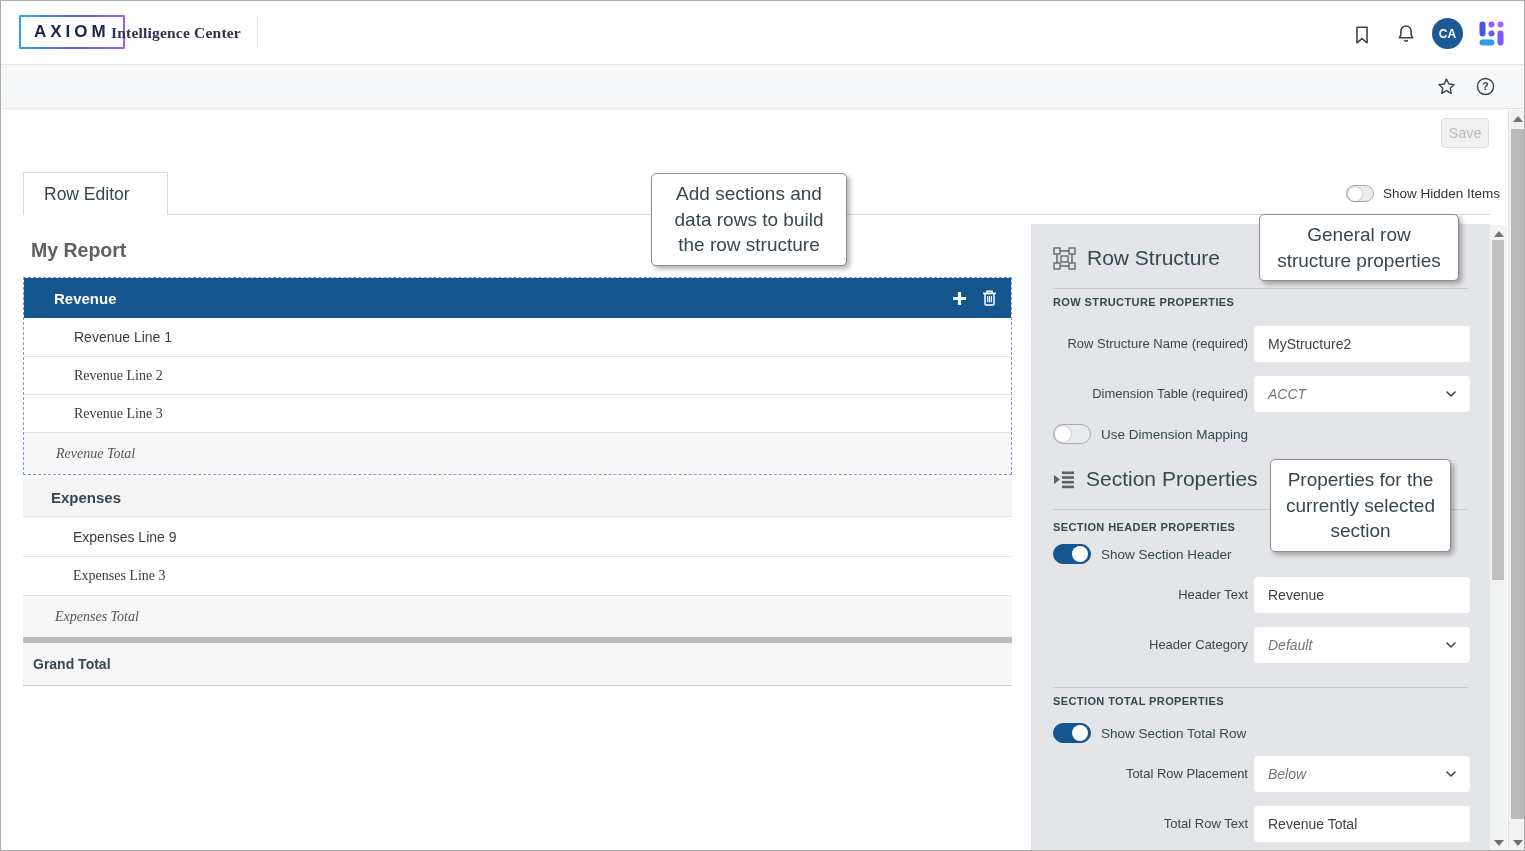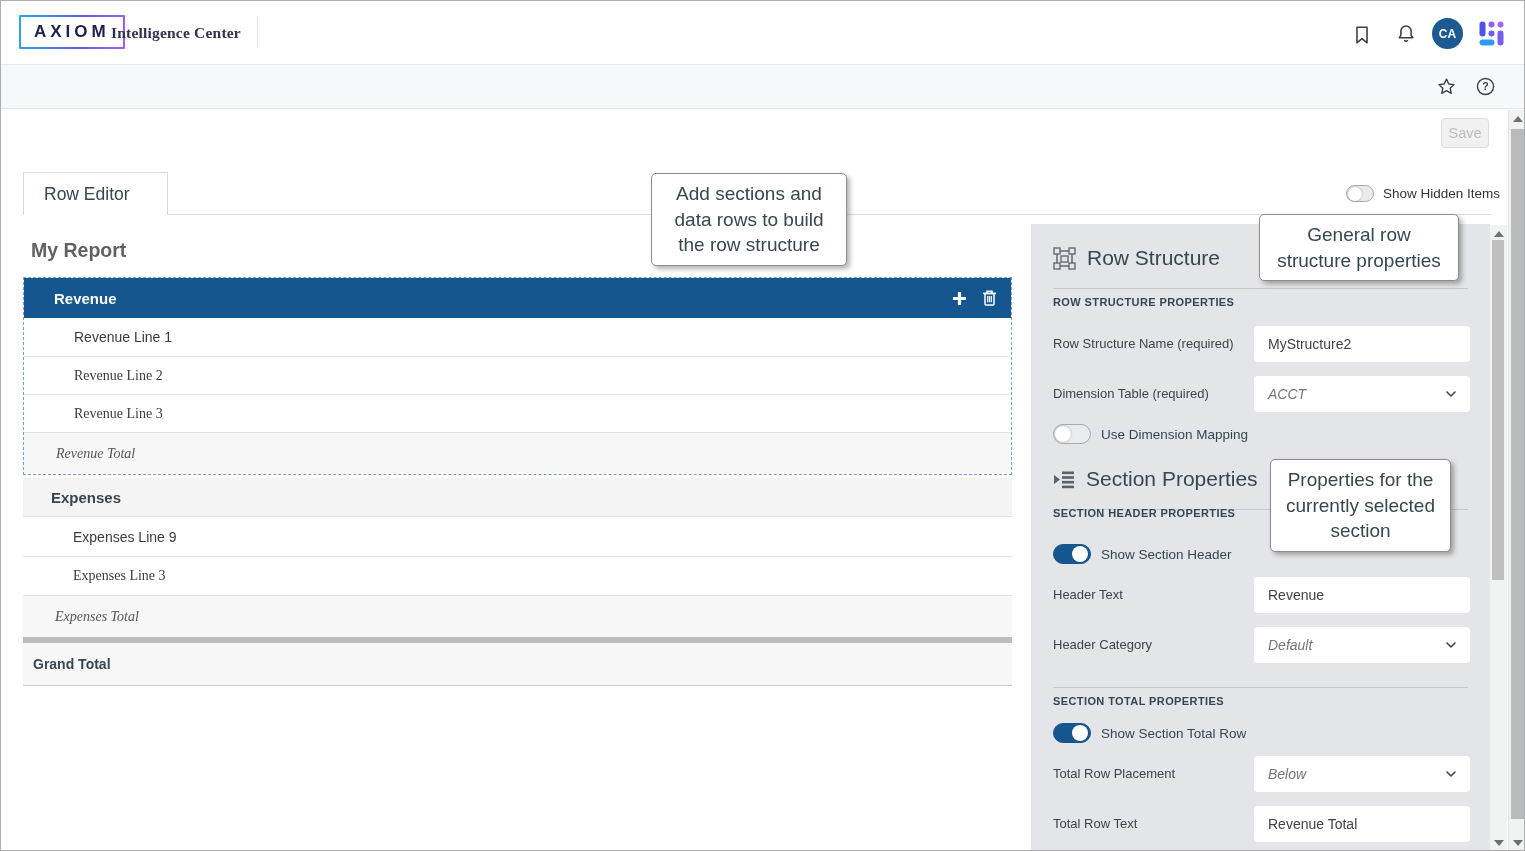--- a/index.html
+++ b/index.html
@@ -106,21 +106,21 @@
   
   .panel {
     position: absolute; left: 1030px; top: 223px; width: 459px; height: 628px;
     background: #e3e5e8;
   }
   .panel-heading { position: absolute; left: 22px; display: flex; align-items: center; gap: 11px;
                    font-size: 21px; color: #37474f; }
   .panel-divider { position: absolute; left: 22px; width: 415px; height: 1px; background: #c6c9cd; }
   .panel-caption { position: absolute; left: 22px; font-size: 11px; font-weight: 700; color: #37474f; letter-spacing: .4px; }
   .field-label { position: absolute; left: 22px; width: 195px; height: 36px; line-height: 36px;
-                 font-size: 13px; color: #3f4448; }
+                 font-size: 13px; color: #3f4448; text-align: right; }
   .field-input {
     position: absolute; left: 223px; width: 216px; height: 36px;
     background: #fff; border: none; border-radius: 4px; padding: 0 14px;
     font-size: 14px; color: #424242; font-family: inherit;
   }
   .field-select {
     position: absolute; left: 223px; width: 216px; height: 36px;
     background: #fff; border-radius: 4px; padding: 0 14px;
     font-size: 14px; color: #757575; display: flex; align-items: center; cursor: pointer; font-style: italic;
   }
@@ -290,21 +290,21 @@
     <svg width="22" height="19" viewBox="0 0 22 19">
       <polygon points="1,5 7,9.5 1,14" fill="#5c6266"></polygon>
       <rect x="9" y="1.5" width="12" height="2.6" fill="#5c6266"></rect>
       <rect x="9" y="6.2" width="12" height="2.6" fill="#5c6266"></rect>
       <rect x="9" y="10.9" width="12" height="2.6" fill="#5c6266"></rect>
       <rect x="9" y="15.6" width="12" height="2.6" fill="#5c6266"></rect>
     </svg>
     <span>Section Properties</span>
   </div>
   <div class="panel-divider" style="top:285px"></div>
-  <div class="panel-caption" style="top:283px">SECTION HEADER PROPERTIES</div>
+  <div class="panel-caption" style="top:297px">SECTION HEADER PROPERTIES</div>
 
   <div class="toggle-row" style="top:320px">
     <div class="toggle lg on">
         <div class="knob"></div>
       </div>
     <div class="label">Show Section Header</div>
   </div>
 
   <div class="field-label" style="top:353px">Header Text</div>
   <input class="field-input" style="top: 353px;" value="Revenue">

